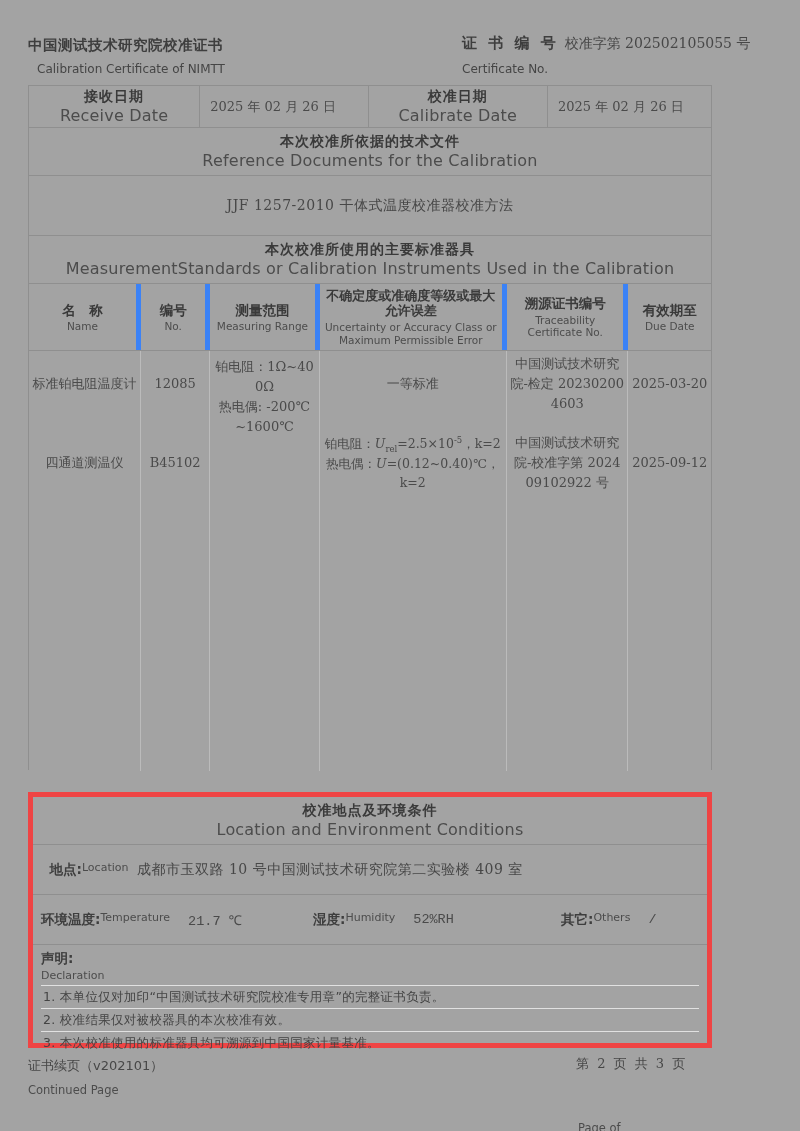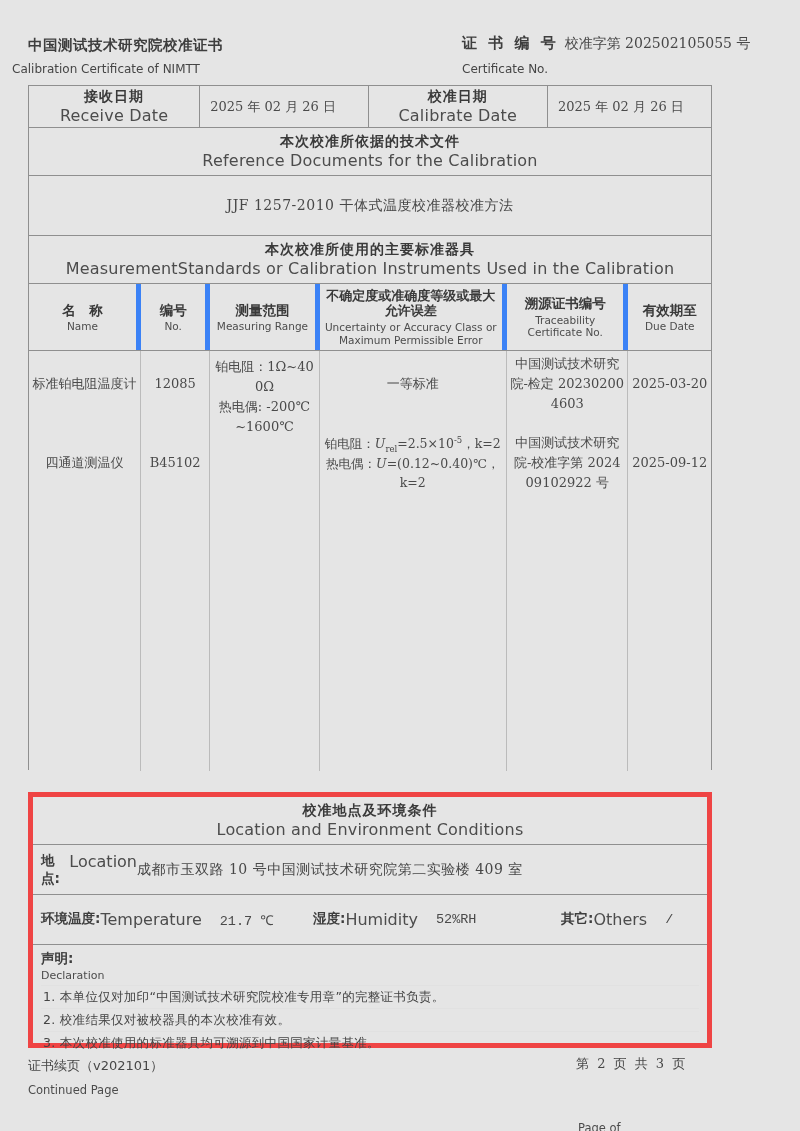--- a/index.html
+++ b/index.html
@@ -1,29 +1,29 @@
 <!DOCTYPE html>
 <html><head>
 <meta charset="utf-8">
 <style>
   * { margin:0; padding:0; box-sizing:border-box; }
   html,body { background:#ffffff; }
   .page {
     position:relative; width:800px; height:1131px;
-    background:#e5e5e5; color:#3e3e3e; overflow:hidden;
+    background:#a3a3a3; color:#3e3e3e; overflow:hidden;
     font-family:"DejaVu Sans","Liberation Sans",sans-serif;
   }
   .abs { position:absolute; }
   .serif { font-family:"DejaVu Serif","Liberation Serif",serif; }
   .cnh { font-weight:600; font-size:14px; letter-spacing:1px; color:#3a3a3a; }
   .ensub { font-size:16px; color:#4c4c4c; letter-spacing:0.2px; }
 
   
   .hdr-title-cn { left:28px; top:36px; font-size:14.5px; font-weight:600; letter-spacing:0.5px; }
-  .hdr-title-en { left:12px; top:62px; font-size:12px; color:#454545; }
+  .hdr-title-en { left:37px; top:62px; font-size:12px; color:#454545; }
   .hdr-no { left:462px; top:33px; white-space:nowrap; }
   .no-label { font-weight:700; font-size:15px; letter-spacing:3px; margin-right:6px; }
   .no-value { font-size:14px; color:#474747; }
   .hdr-no-en { left:462px; top:62px; font-size:12px; color:#454545; }
 
   
   .main-box { left:28px; top:85px; width:684px; height:685px;
     border:1px solid #8f8f8f; border-bottom:none; }
   .row { display:flex; width:100%; }
   .hline { border-bottom:1px solid #8f8f8f; }
@@ -55,21 +55,21 @@
   .bk { word-break:break-all; }
   .unc { font-size:12.5px; line-height:1.5; }
   .iu { font-style:italic; }
   .unc sub { font-size:8.5px; } .unc sup { font-size:8.5px; }
 
   
   .loc-box { left:28px; top:792px; width:684px; height:256px; border:5px solid #ef4444; }
   .l-head { height:48px; }
   .l-row { height:50px; display:flex; align-items:center; }
   .lab { padding-left:8px; display:flex; flex-direction:row; justify-content:center; }
-  .lab .cn { font-weight:600; font-size:13.5px; } .lab .en { font-size:16px; color:#4c4c4c; }
+  .lab .cn { font-weight:600; font-size:13.5px; } .lab .en { font-size:11px; color:#4c4c4c; }
   .l-loc .lab { width:104px; }
   .locval { font-size:14px; color:#474747; letter-spacing:0.5px; }
   .env-g { display:flex; align-items:center; }
   .g1 { width:272px; } .g2 { width:248px; } .g3 { flex:1; }
   .envval { font-size:13.5px; color:#4a4a4a; margin-left:18px;font-family:Liberation Mono, monospace; }
   .l-decl { height:106px; padding:5px 8px 0 8px; }
   .decl-cn { font-weight:600; font-size:13.5px; }
   .decl-en { font-size:11px; color:#4c4c4c; padding:1px 0 3px 0; }
   .decl-item { font-size:12.5px; color:#444444; padding:3px 0 2px 2px;
     border-top:1px solid #e1e1e1; letter-spacing:0.3px; }

